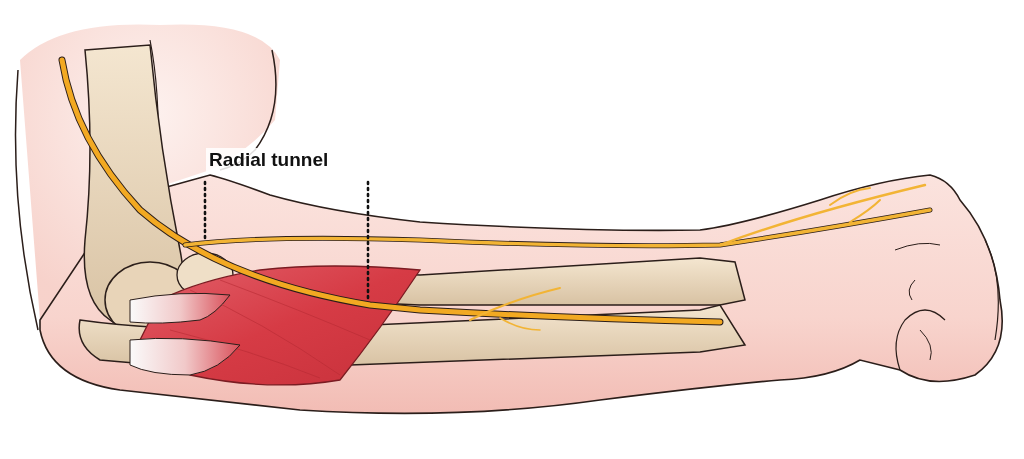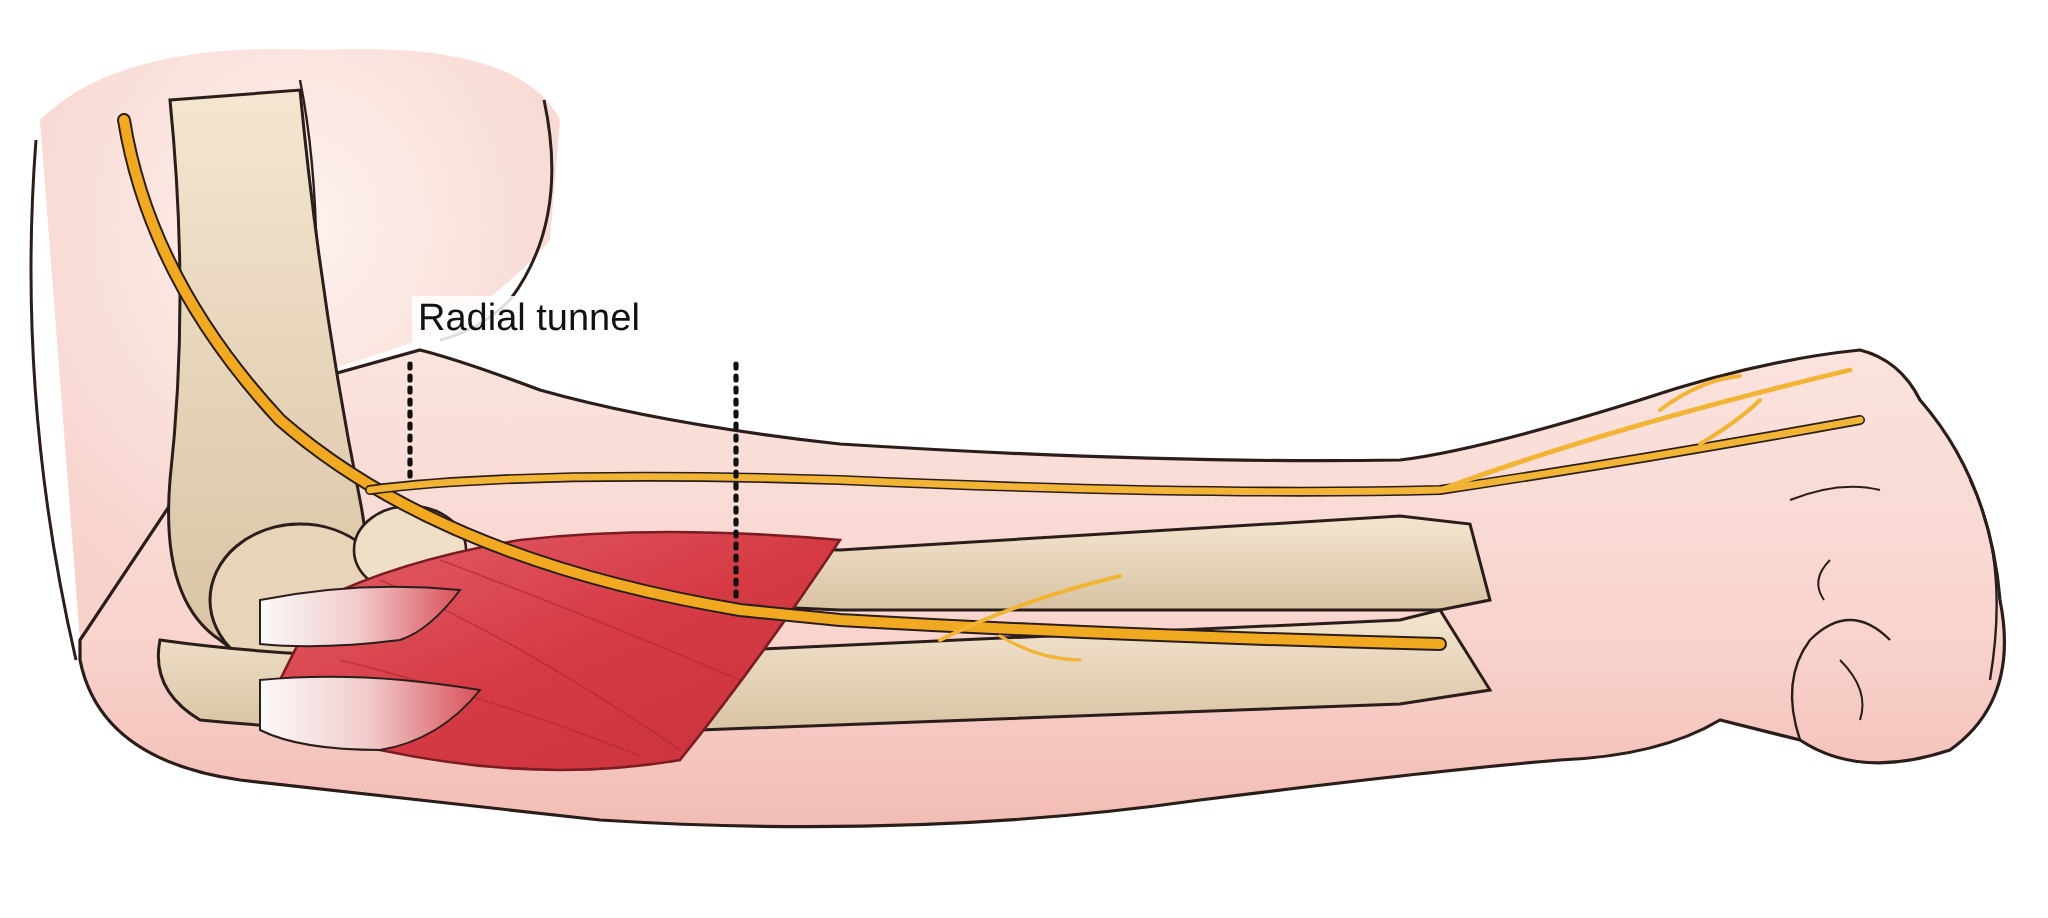--- a/index.html
+++ b/index.html
@@ -1,20 +1,20 @@
 <!DOCTYPE html>
 <html><head>
 <meta charset="utf-8">
 <style>
   html, body { margin: 0; padding: 0; background: #ffffff; }
   .canvas { position: relative; width: 1024px; height: 459px; overflow: hidden; background: #ffffff; }
   svg { position: absolute; left: 0; top: 0; }
   .label {
     position: absolute; left: 206px; top: 148px;
-    font-family: "Liberation Sans", sans-serif; font-size: 19px; font-weight: normal; color: #111111;
+    font-family: "Liberation Sans", sans-serif; font-size: 19px; font-weight: bold; color: #111111;
     background: rgba(255,255,255,0.85); padding: 0 3px; line-height: 24px;
   }
 </style>
 </head>
 <body>
 
 <div class="canvas">
   <svg width="1024" height="459" viewBox="0 0 1024 459">
     <defs>
       <linearGradient id="skinG" x1="0" y1="0" x2="0" y2="1">

